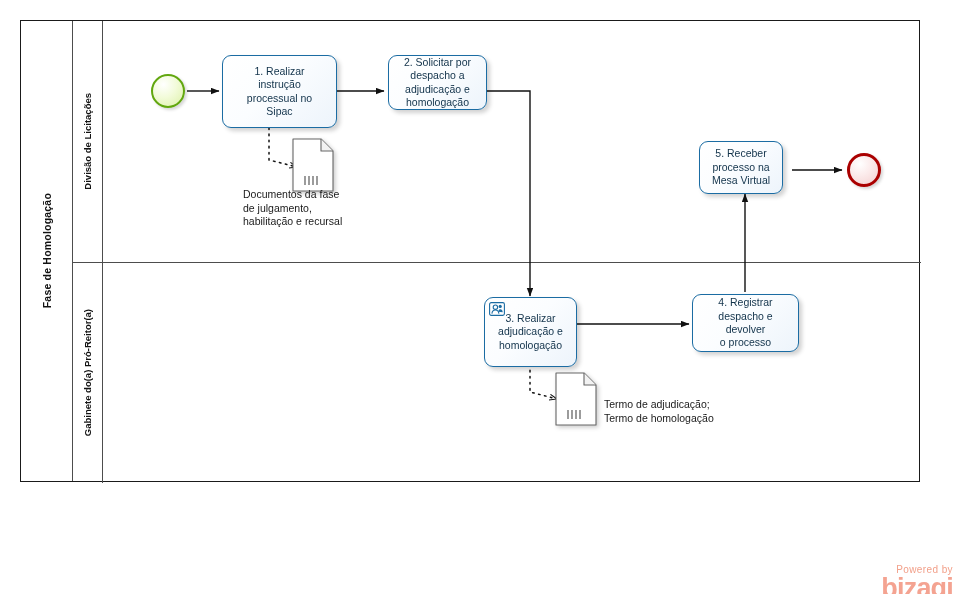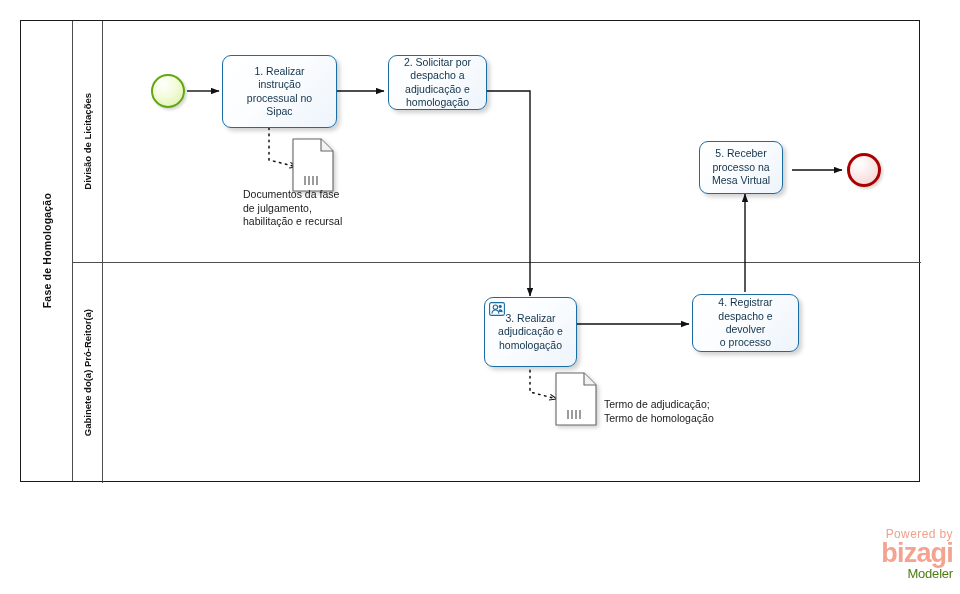--- a/index.html
+++ b/index.html
@@ -143,25 +143,26 @@
   }
 
   
   .watermark {
     position: absolute;
     left: 843px; top: 528px;
     width: 110px; height: 58px;
     text-align: right;
   }
   .wm-powered {
-    font-size: 12px;
+    font-size: 10px;
     color: #f2a08a;
     letter-spacing: 0.4px;
     line-height: 1;
     margin-bottom: 1px;
+    margin-top: 37px;
   }
   .wm-bizagi {
     font-size: 27px;
     font-weight: bold;
     color: #f4a391;
     letter-spacing: -0.8px;
     line-height: 0.95;
   }
   .wm-modeler {
     font-size: 13px;

